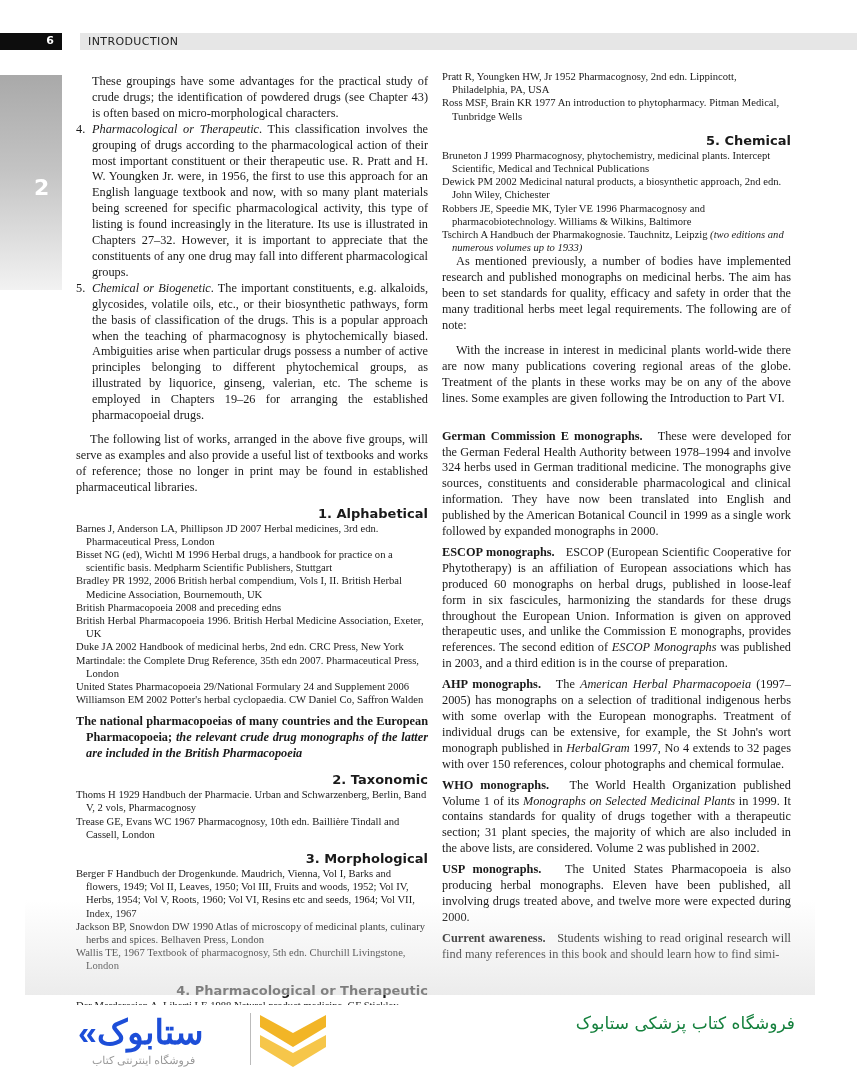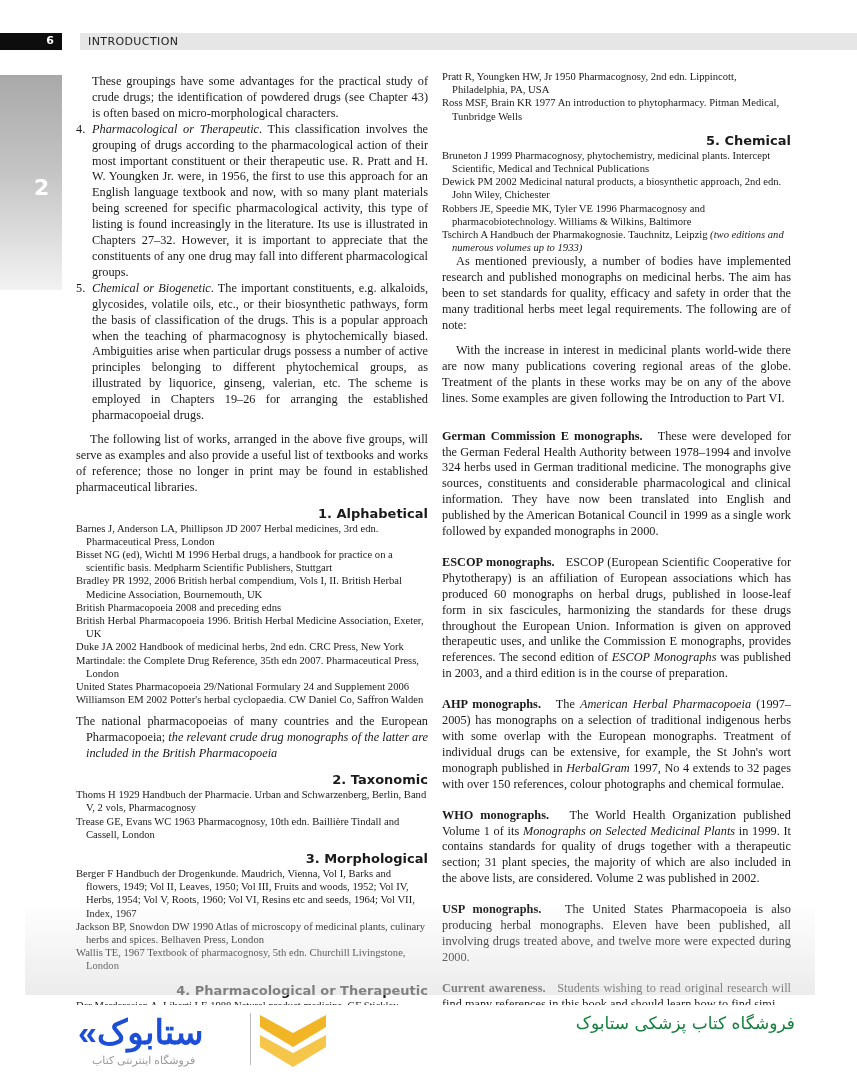--- a/index.html
+++ b/index.html
@@ -17,22 +17,22 @@
   .col { position:absolute; top:74px; font-size:12.3px; line-height:15.9px; text-align:justify; }
   .col-left { left:76px; width:352px; }
   .col-right { left:442px; width:349px; top:70px; }
   p { margin:0; }
   .indent { text-indent:14px; }
   .list-item { position:relative; padding-left:16px; }
   .list-item .num { position:absolute; left:0; top:0; }
   .intro-para { padding-left:16px; }
   .heading { font-family:"DejaVu Sans", sans-serif; font-weight:bold; font-size:13px; margin-top:10px; line-height:16px; text-align:right; }
   .ref { font-size:10.6px; line-height:13.2px; padding-left:10px; text-indent:-10px; text-align:left; }
-  .note { padding-left:10px; text-indent:-10px; margin-top:8px; }
-  .mono-block { margin-top:15px; }
+  .note { padding-left:10px; text-indent:-10px; margin-top:8px;font-weight:bold; }
+  .mono-block { margin-top:5px; }
   .bold { font-weight:bold; }
   em, .it { font-style:italic; }
   .footer { position:absolute; left:0; top:1005px; width:857px; height:75px; background:#fff; }
   .logo-chevron { position:absolute; left:258px; top:1013px; }
   .logo-divider { position:absolute; left:250px; top:1013px; width:1px; height:52px; background:#bbb; }
   .logo-word { position:absolute; left:78px; top:1012px; font-family:Liberation Sans, sans-serif; font-weight:bold; font-size:34px; color:#1d4ed8; letter-spacing:1px; }
   .logo-sub { position:absolute; left:92px; top:1054px; font-family:Liberation Serif, serif; font-size:11px; color:#999; direction:rtl; }
   .shop-title { position:absolute; right:62px; top:1013px; font-family:"DejaVu Sans", sans-serif; font-size:17px; color:#15803d; direction:rtl; }
   .shop-url { position:absolute; left:440px; top:1079px; font-family:Liberation Sans, sans-serif; font-size:22px; letter-spacing:6px; color:#111; }
   .shop-url .accent { color:#f2b526; }
@@ -74,39 +74,39 @@
     <p class="ref">Duke JA 2002 Handbook of medicinal herbs, 2nd edn. CRC Press, New York</p>
     <p class="ref">Martindale: the Complete Drug Reference, 35th edn 2007. Pharmaceutical Press, London</p>
     <p class="ref">United States Pharmacopoeia 29/National Formulary 24 and Supplement 2006</p>
     <p class="ref">Williamson EM 2002 Potter's herbal cyclopaedia. CW Daniel Co, Saffron Walden</p>
     <p class="note"><span>The national pharmacopoeias of many countries and the European Pharmacopoeia; </span><em>the relevant crude drug monographs of the latter are included in the British Pharmacopoeia</em></p>
   </div>
 
   <div>
     <div class="heading">2. Taxonomic</div>
     <p class="ref">Thoms H 1929 Handbuch der Pharmacie. Urban and Schwarzenberg, Berlin, Band V, 2 vols, Pharmacognosy</p>
-    <p class="ref">Trease GE, Evans WC 1963 Pharmacognosy, 10th edn. Baillière Tindall and Cassell, London</p>
+    <p class="ref">Trease GE, Evans WC 1967 Pharmacognosy, 10th edn. Baillière Tindall and Cassell, London</p>
   </div>
 
   <div>
     <div class="heading">3. Morphological</div>
     <p class="ref">Berger F Handbuch der Drogenkunde. Maudrich, Vienna, Vol I, Barks and flowers, 1949; Vol II, Leaves, 1950; Vol III, Fruits and woods, 1952; Vol IV, Herbs, 1954; Vol V, Roots, 1960; Vol VI, Resins etc and seeds, 1964; Vol VII, Index, 1967</p>
     <p class="ref">Jackson BP, Snowdon DW 1990 Atlas of microscopy of medicinal plants, culinary herbs and spices. Belhaven Press, London</p>
     <p class="ref">Wallis TE, 1967 Textbook of pharmacognosy, 5th edn. Churchill Livingstone, London</p>
   </div>
 
   <div>
     <div class="heading">4. Pharmacological or Therapeutic</div>
     <p class="ref">Der Marderosian A, Liberti LE 1988 Natural product medicine. GF Stickley, Philadelphia, PA, USA</p>
     <p class="ref">Heinrich M, Barnes J, Gibbons S, Williamson EM 2004 Pharmacognosy and</p>
   </div>
 </div>
 
 <div class="col col-right">
-  <p class="ref">Pratt R, Youngken HW, Jr 1950 Pharmacognosy, 2nd edn. Lippincott, Philadelphia, PA, USA</p>
+  <p class="ref">Pratt R, Youngken HW, Jr 1952 Pharmacognosy, 2nd edn. Lippincott, Philadelphia, PA, USA</p>
   <p class="ref">Ross MSF, Brain KR 1977 An introduction to phytopharmacy. Pitman Medical, Tunbridge Wells</p>
 
   <div>
     <div class="heading">5. Chemical</div>
     <p class="ref">Bruneton J 1999 Pharmacognosy, phytochemistry, medicinal plants. Intercept Scientific, Medical and Technical Publications</p>
     <p class="ref">Dewick PM 2002 Medicinal natural products, a biosynthetic approach, 2nd edn. John Wiley, Chichester</p>
     <p class="ref">Robbers JE, Speedie MK, Tyler VE 1996 Pharmacognosy and pharmacobiotechnology. Williams &amp; Wilkins, Baltimore</p>
     <p class="ref"><span>Tschirch A Handbuch der Pharmakognosie. Tauchnitz, Leipzig </span><em>(two editions and numerous volumes up to 1933)</em></p>
   </div>
 

